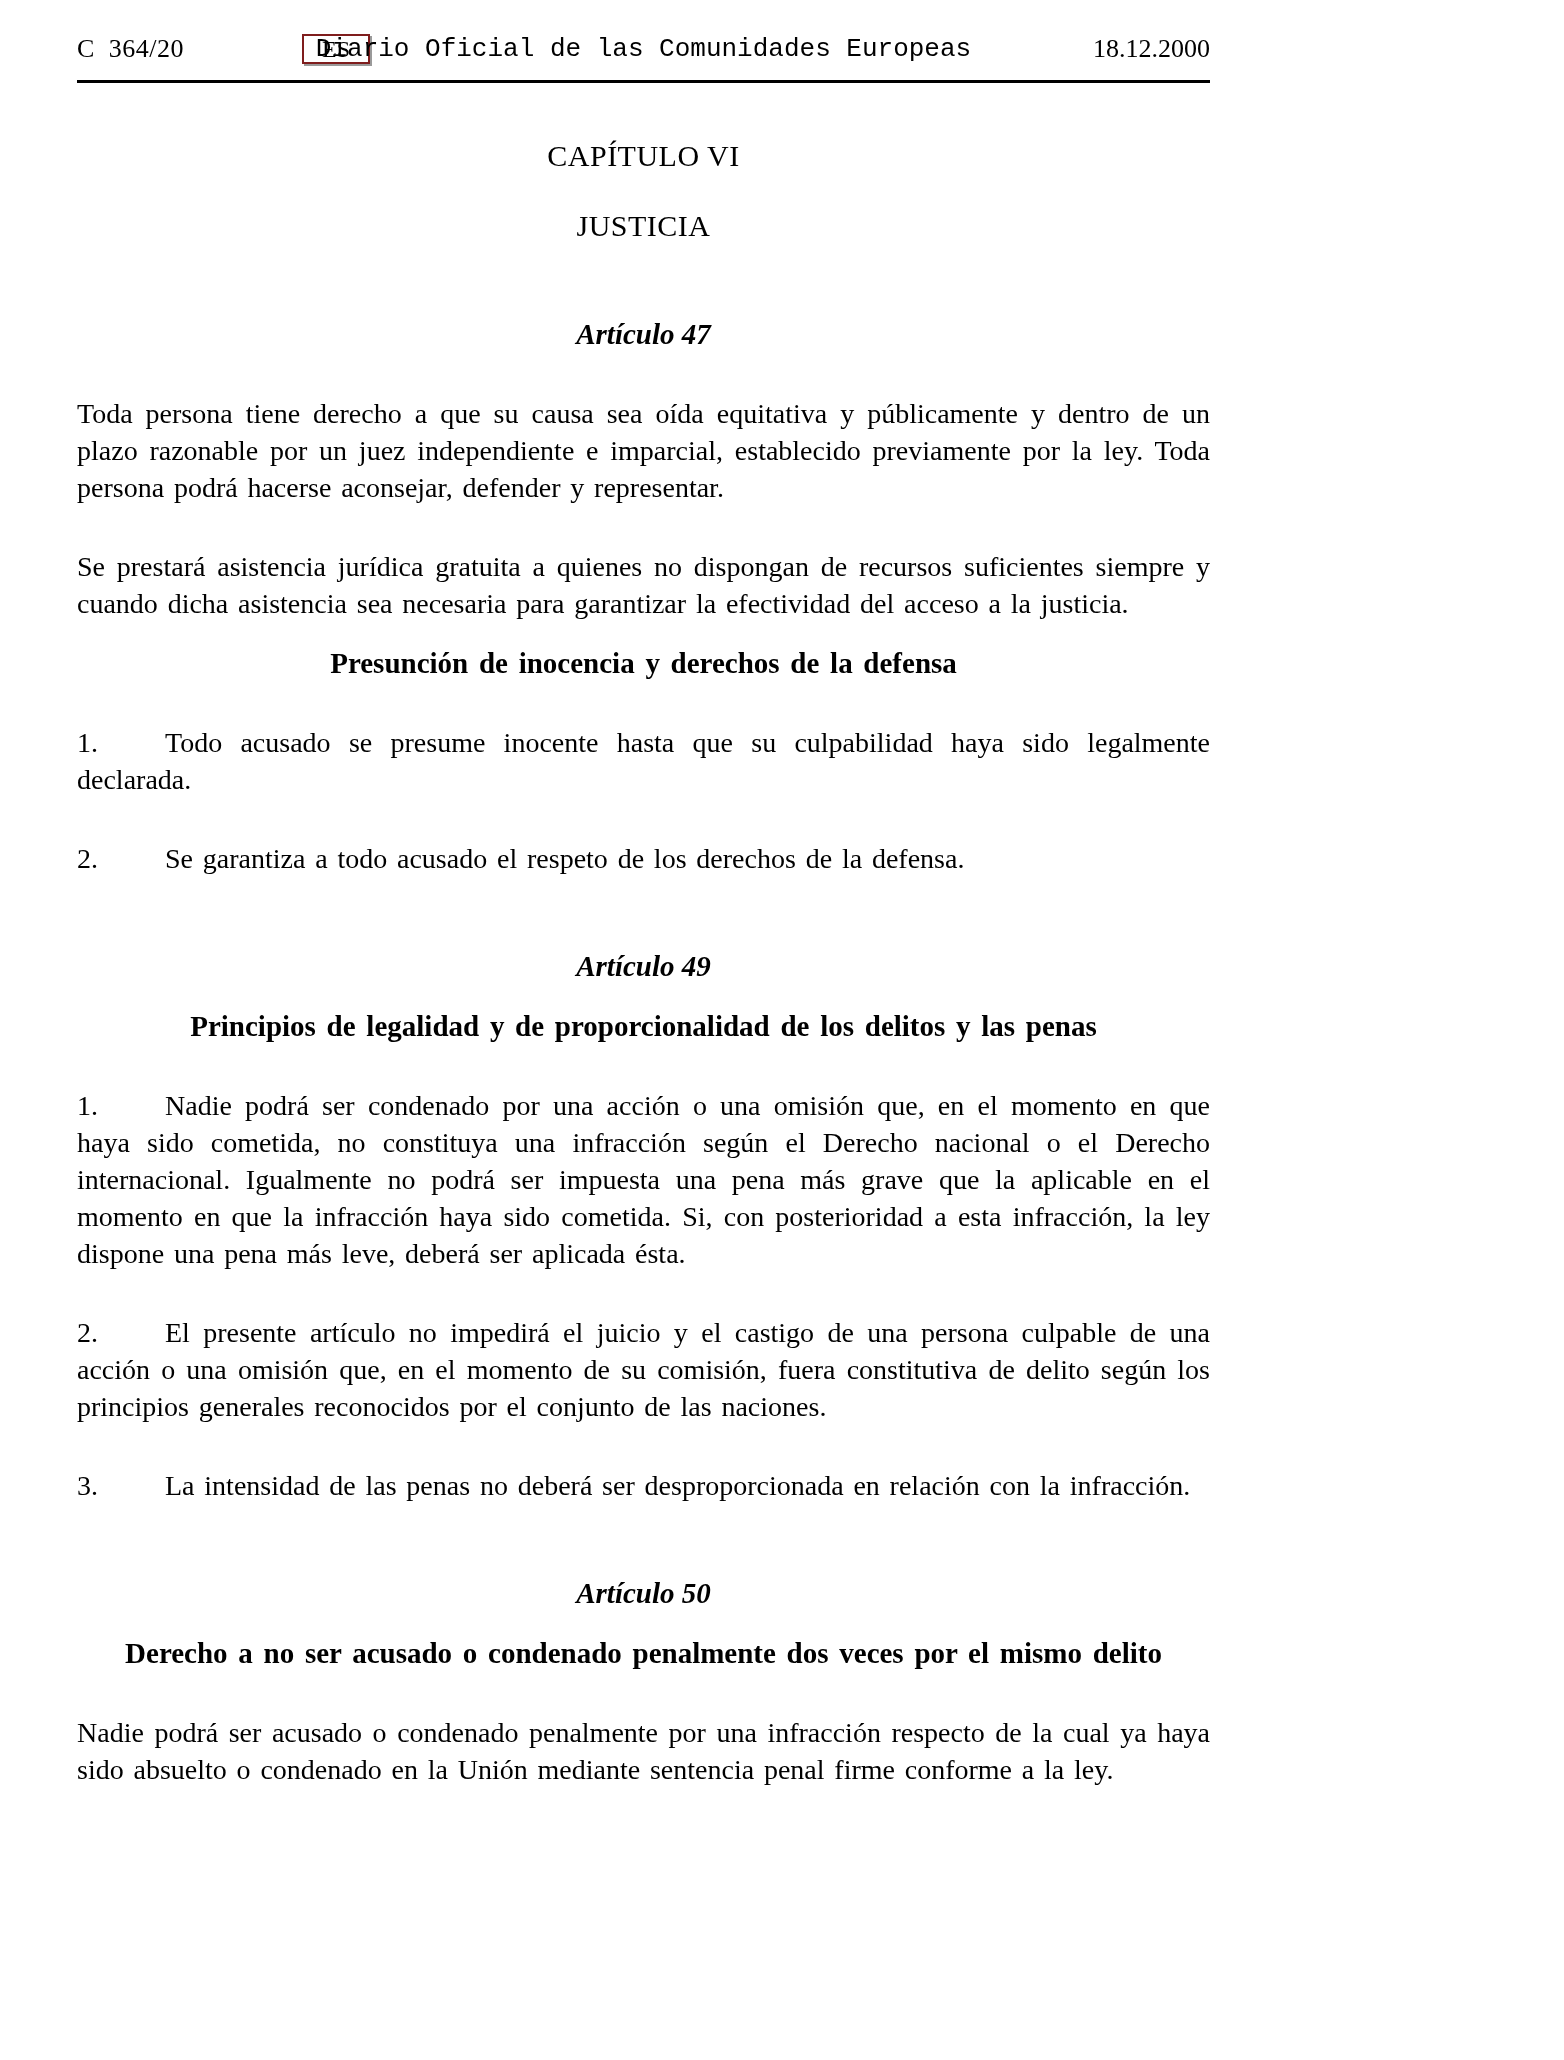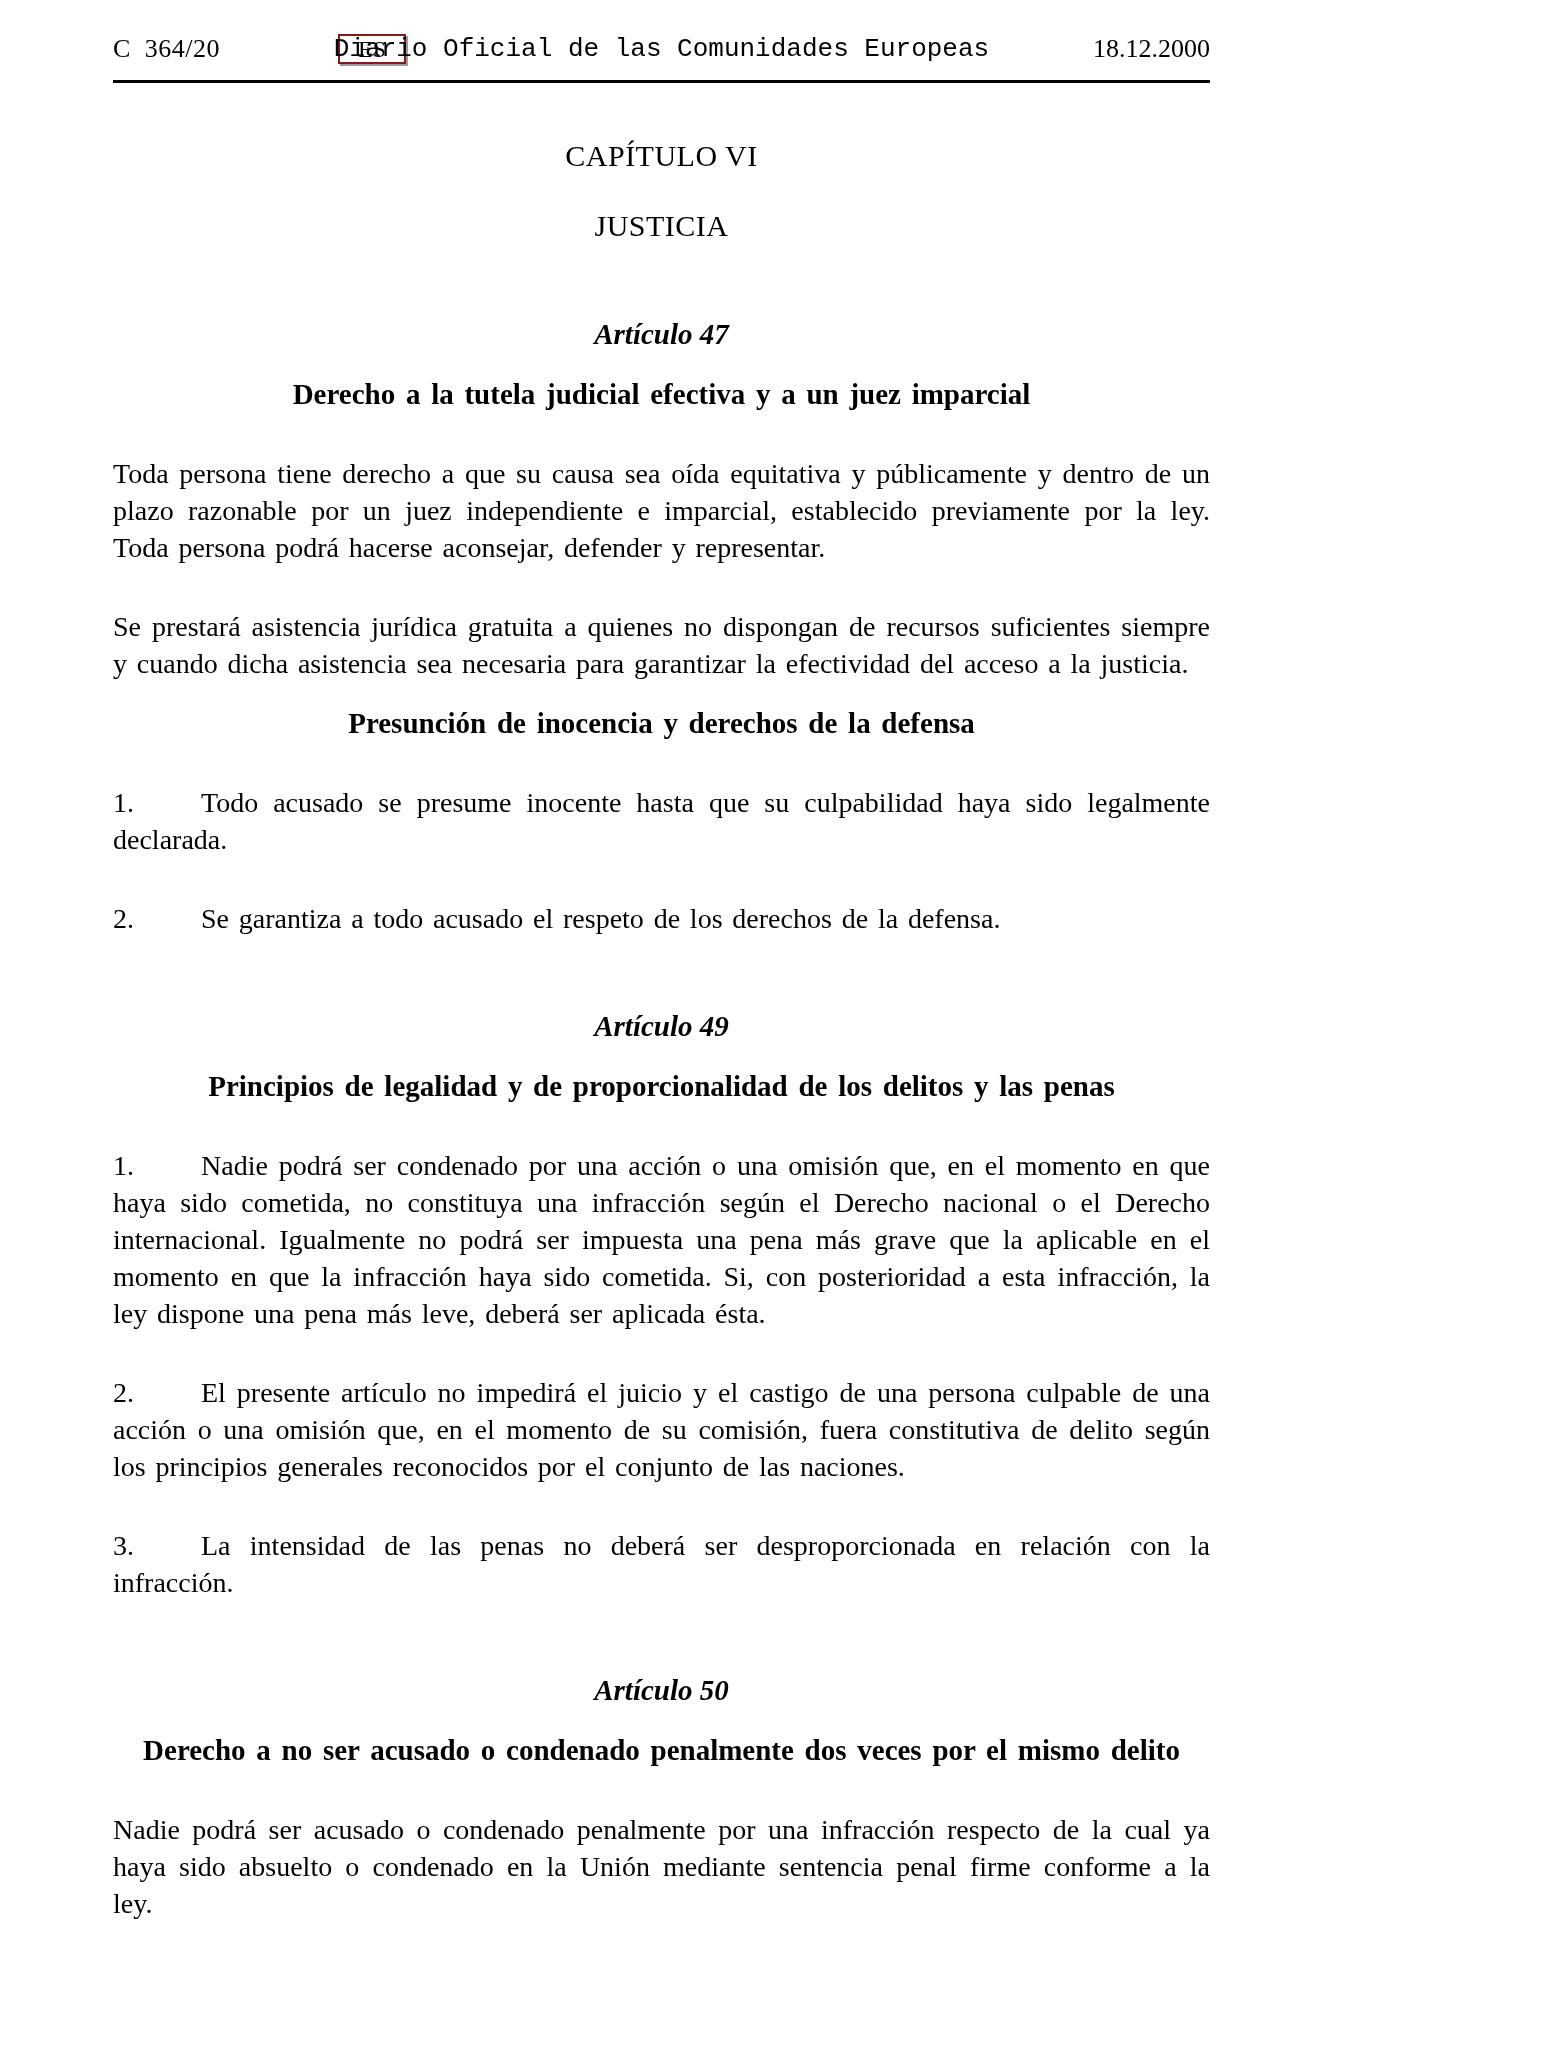--- a/index.html
+++ b/index.html
@@ -8,21 +8,21 @@
     background: #ffffff;
     color: #000000;
     font-family: "Liberation Serif", "DejaVu Serif", serif;
   }
   .page {
     position: relative;
     box-sizing: border-box;
     width: 1304px;
     height: 2060px;
     background: #ffffff;
-    padding: 30px 94px 0 113px;
+    padding: 30px 94px 0 77px;
     overflow: hidden;
   }
   
   .oj-header {
     position: relative;
     display: flex;
     align-items: center;
     height: 38px;
     font-size: 26px;
   }
@@ -116,21 +116,20 @@
   </header>
 
   <hr class="rule">
 
   <main>
     <h1 class="chapter-label">CAPÍTULO VI</h1>
     <h2 class="chapter-title">JUSTICIA</h2>
     <section id="articles">
   <article class="article">
     <h3 class="article-label">Artículo 47</h3>
-    <h4 class="article-title">Derecho a la tutela judicial efectiva y a un juez imparcial</h4>
     <div class="paras">
 
   <p class="para"><span class="ptext">Toda persona tiene derecho a que su causa sea oída equitativa y públicamente y dentro de un plazo razonable por un juez independiente e imparcial, establecido previamente por la ley. Toda persona podrá hacerse aconsejar, defender y representar.</span></p>
 
   <p class="para"><span class="ptext">Se prestará asistencia jurídica gratuita a quienes no dispongan de recursos suficientes siempre y cuando dicha asistencia sea necesaria para garantizar la efectividad del acceso a la justicia.</span></p>
 </div>
   </article>
 
   <article class="article">
     <h4 class="article-title">Presunción de inocencia y derechos de la defensa</h4>

